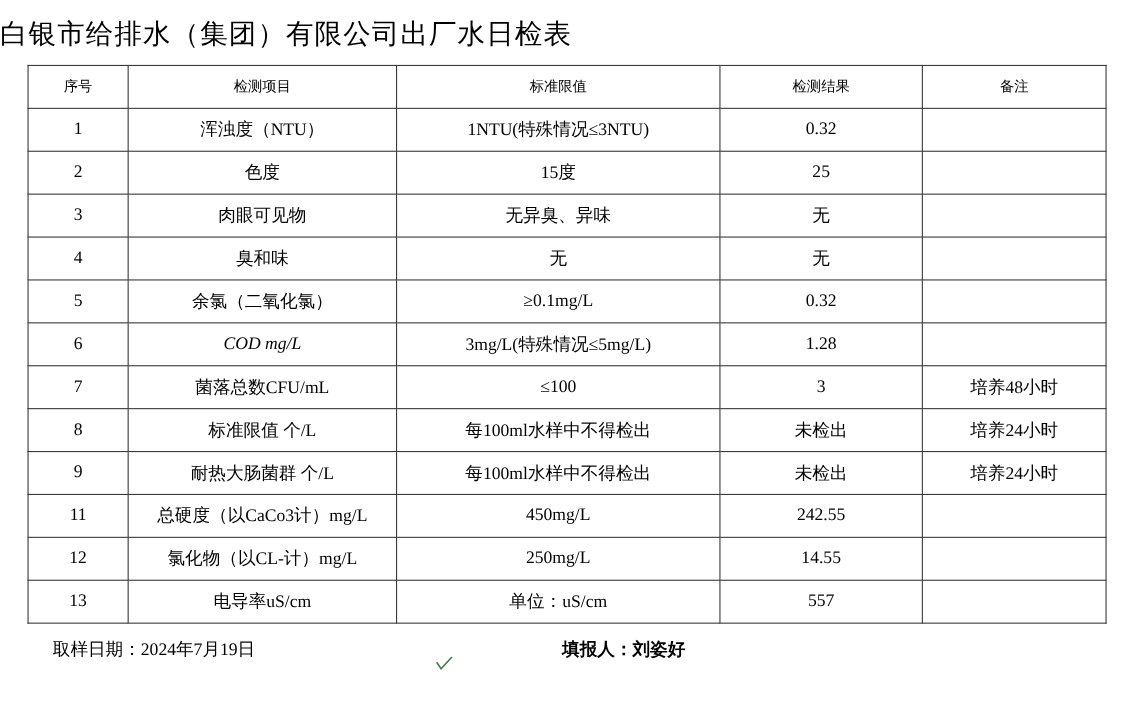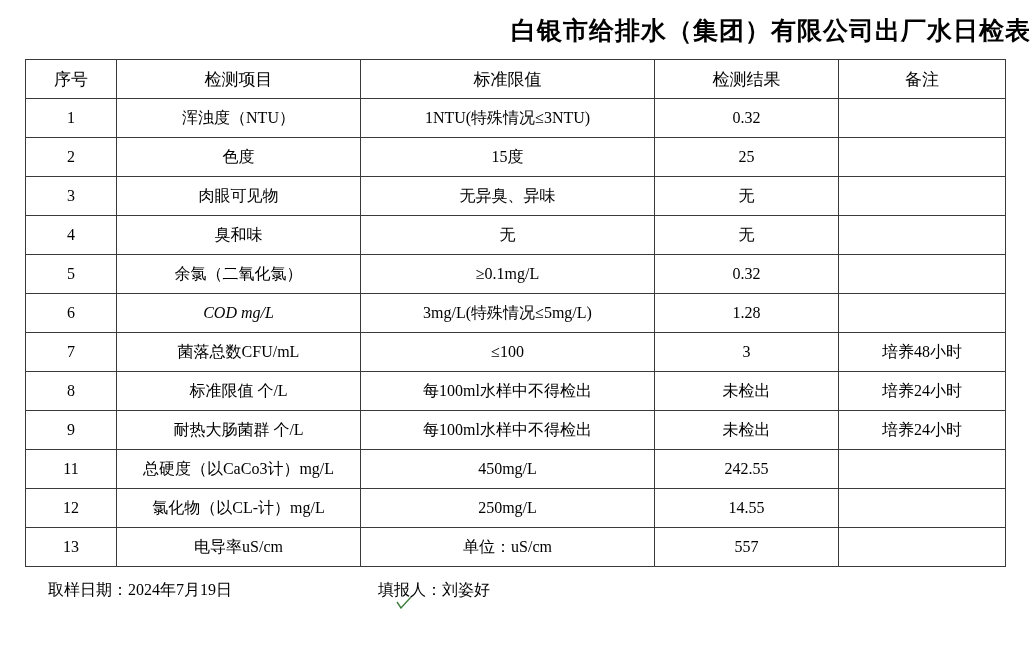--- a/index.html
+++ b/index.html
@@ -14,23 +14,23 @@
     color: #000000;
     overflow: hidden;
   }
   .page {
     position: relative;
     width: 1031px;
     height: 650px;
     box-sizing: border-box;
   }
   .doc-title {
-    text-align: right;
+    text-align: left;
     font-size: 25px;
-    font-weight: bold;
+    font-weight: normal;
     letter-spacing: 1px;
     padding-top: 14px;
     padding-bottom: 12px;
     font-family: "DejaVu Serif", "Liberation Serif", serif;
   }
   table.report {
     border-collapse: collapse;
     margin: 0 auto;
     width: 935px;
     table-layout: fixed;
@@ -40,21 +40,21 @@
     border: 1px solid #3a3a3a;
     height: 38px;
     text-align: center;
     vertical-align: middle;
     font-size: 16px;
     font-weight: normal;
     padding: 0 4px;
     font-family: "Liberation Serif", "DejaVu Serif", serif;
   }
   table.report thead td {
-    font-size: 17px;
+    font-size: 13px;
   }
   .col-no      { width: 82px; }
   .col-item    { width: 235px; }
   .col-limit   { width: 285px; }
   .col-result  { width: 175px; }
   .col-remark  { width: 158px; }
 
   .cell-mono {
     font-family: "Liberation Serif", "DejaVu Serif", serif;
     font-style: italic;
@@ -65,21 +65,21 @@
     width: 935px;
     display: flex;
     align-items: center;
     font-size: 16px;
     height: 40px;
     padding-top: 6px;
     box-sizing: border-box;
   }
   .footer .f-sample { width: 330px; }
   .footer .f-test   { width: 360px; text-align: center; }
-  .footer .f-filler { width: 245px; text-align: left; }
+  .footer .f-filler { width: 245px; text-align: right; font-weight: bold; }
 
   .tick {
     position: absolute;
     left: 396px;
     top: 597px;
     width: 16px;
     height: 12px;
     pointer-events: none;
   }
 </style>

